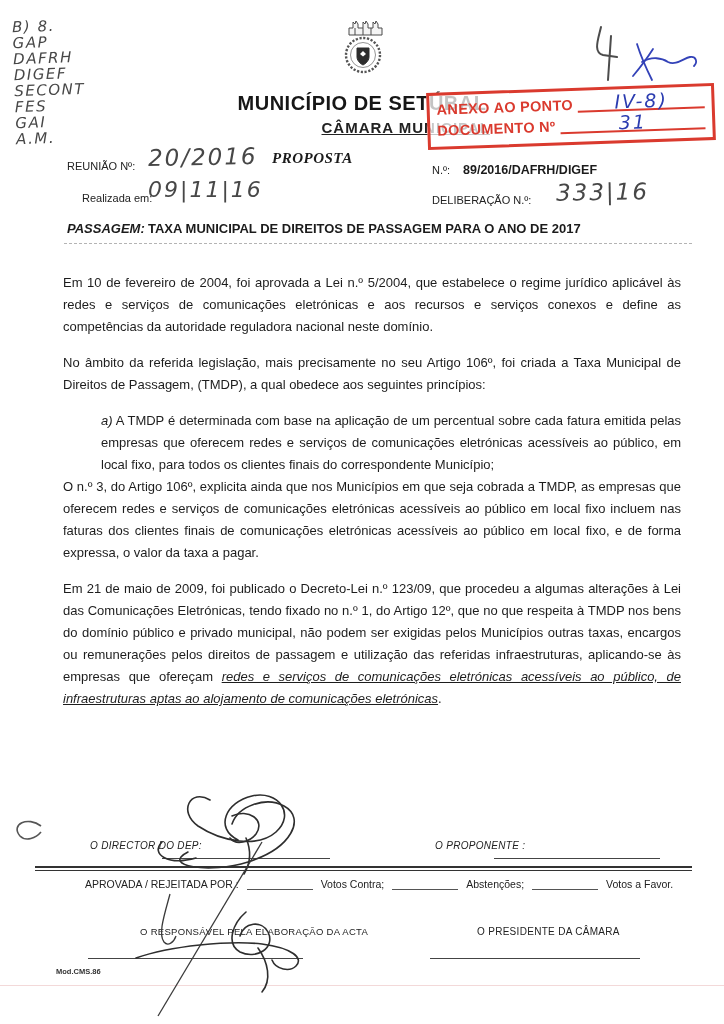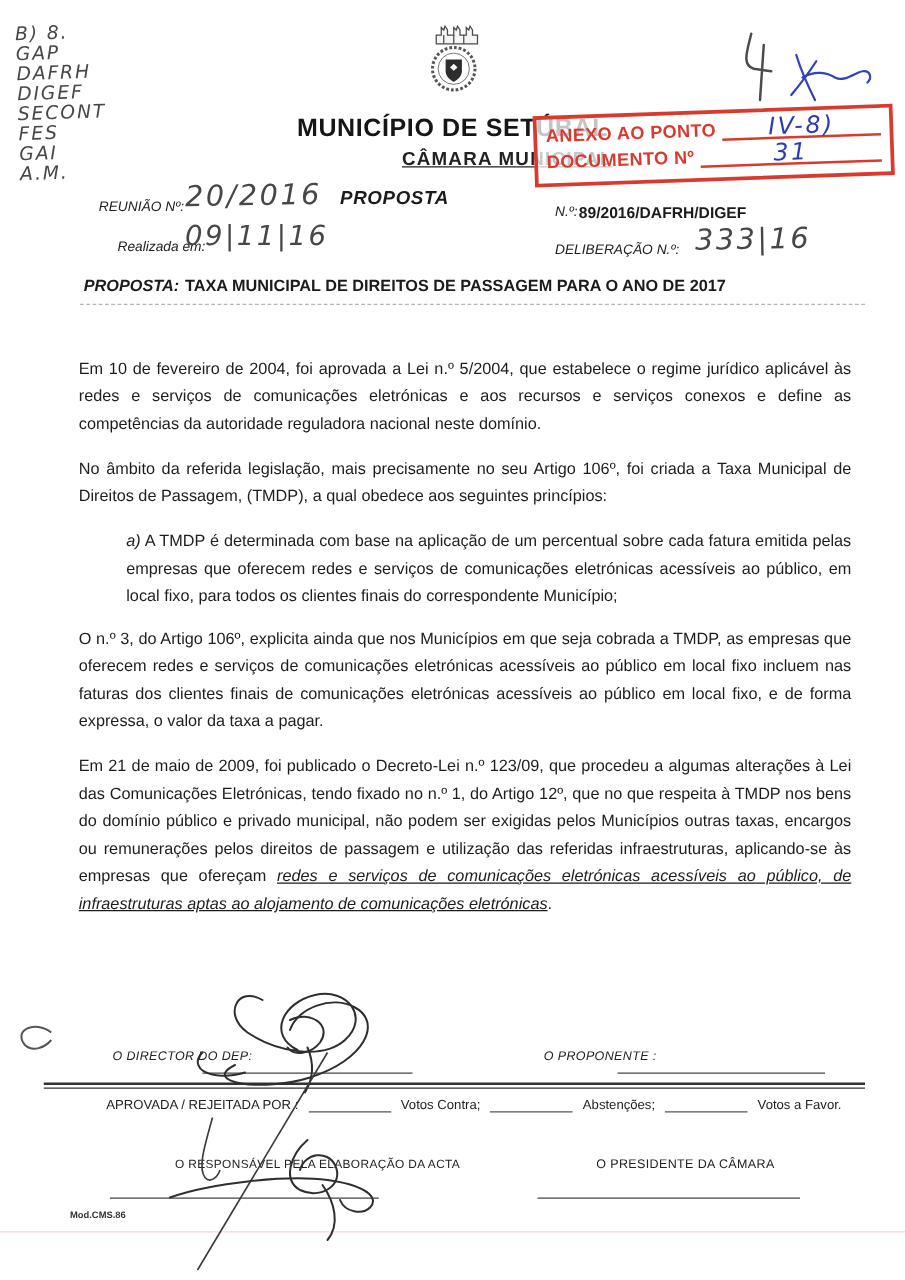--- a/index.html
+++ b/index.html
@@ -29,36 +29,36 @@
     padding:3px 7px 5px 7px;background:rgba(255,255,255,.75);
   }
   .stamp-row{display:flex;align-items:flex-end;margin:1px 0 3px 0;}
   .stamp-label{color:#da3a2e;font-weight:bold;font-size:14.5px;letter-spacing:.3px;white-space:nowrap;}
   .stamp-value{
     flex:1;border-bottom:2px solid #da3a2e;margin-left:5px;
     font-family:"DejaVu Sans",sans-serif;font-style:italic;
     color:#2b3cb0;font-size:19px;line-height:16px;text-align:center;letter-spacing:2px;
   }
   
-  .lbl{position:absolute;font-style:italic;font-size:11px;color:#222;margin-left:12px;}
-  .proposta{position:absolute;left:272px;top:150px;font-size:15px;font-weight:bold;font-style:italic;letter-spacing:.5px;}
+  .lbl{position:absolute;font-size:11px;color:#222;}
+  .proposta{position:absolute;left:272px;top:150px;font-size:15px;font-weight:bold;font-style:italic;letter-spacing:.5px;font-family:Liberation Serif, serif;}
   .num-value{position:absolute;left:463px;top:163px;font-size:12.5px;font-weight:bold;}
   .hw-reuniao{position:absolute;left:148px;top:144px;font-size:23px;transform:rotate(-1deg);}
   .hw-realizada{position:absolute;left:148px;top:177px;font-size:22px;}
   .hw-deliberacao{position:absolute;left:556px;top:179px;font-size:23px;transform:rotate(-1deg);}
   
   .assunto-label{position:absolute;left:67px;top:221px;font-size:13px;font-weight:bold;font-style:italic;}
   .assunto-text{position:absolute;left:148px;top:221px;width:545px;font-size:13px;font-weight:bold;}
   .assunto-rule{position:absolute;left:64px;top:243px;width:628px;border-top:1px dashed rgba(40,40,40,.35);}
   
   .body-text{
     position:absolute;left:63px;top:272px;width:618px;
     font-size:13px;line-height:22px;text-align:justify;color:#1d1d1d;
   }
-  .body-text p{margin:12px 0 14px 0;}
+  .body-text p{margin:0 0 14px 0;}
   .indented{margin-left:38px;}
   .it{font-style:italic;}
   .ul-it{font-style:italic;text-decoration:underline;}
   
   .sig-label{position:absolute;font-size:10px;font-style:italic;letter-spacing:.3px;color:#222;}
   .sig-line{position:absolute;border-top:1px solid #444;}
   .double-rule{position:absolute;left:35px;top:866px;width:657px;border-top:2px solid #333;border-bottom:1px solid #333;height:2px;}
   .votes{position:absolute;left:85px;top:878px;width:600px;font-size:10.5px;color:#222;display:flex;align-items:flex-end;}
   .votes .blank{display:inline-block;width:66px;border-bottom:1px solid #555;margin:0 8px;height:10px;}
   .votes .vlabel{white-space:nowrap;}
@@ -115,21 +115,21 @@
   <span class="lbl" style="left:67px;top:160px;">REUNIÃO Nº:</span>
   <span class="hand hw-reuniao">20/2016</span>
   <span class="proposta">PROPOSTA</span>
   <span class="lbl" style="left:432px;top:164px;">N.º:</span>
   <span class="num-value">89/2016/DAFRH/DIGEF</span>
   <span class="lbl" style="left:82px;top:192px;">Realizada em:</span>
   <span class="hand hw-realizada">09|11|16</span>
   <span class="lbl" style="left:432px;top:194px;">DELIBERAÇÃO N.º:</span>
   <span class="hand hw-deliberacao">333|16</span>
 
-  <span class="assunto-label">PROPOSTA:</span>
+  <span class="assunto-label">PASSAGEM:</span>
   <span class="assunto-text">TAXA MUNICIPAL DE DIREITOS DE PASSAGEM PARA O ANO DE 2017</span>
   <div class="assunto-rule"></div>
 
   <div class="body-text">
     <p>Em 10 de fevereiro de 2004, foi aprovada a Lei n.º 5/2004, que estabelece o regime jurídico aplicável às redes e serviços de comunicações eletrónicas e aos recursos e serviços conexos e define as competências da autoridade reguladora nacional neste domínio.</p>
     <p>No âmbito da referida legislação, mais precisamente no seu Artigo 106º, foi criada a Taxa Municipal de Direitos de Passagem, (TMDP), a qual obedece aos seguintes princípios:</p>
     <div class="indented">
       <p style="margin-bottom:0;"><span class="it">a)</span><span> A TMDP é determinada com base na aplicação de um percentual sobre cada fatura emitida pelas empresas que oferecem redes e serviços de comunicações eletrónicas acessíveis ao público, em local fixo, para todos os clientes finais do correspondente Município;</span></p>
     </div>
     <p>O n.º 3, do Artigo 106º, explicita ainda que nos Municípios em que seja cobrada a TMDP, as empresas que oferecem redes e serviços de comunicações eletrónicas acessíveis ao público em local fixo incluem nas faturas dos clientes finais de comunicações eletrónicas acessíveis ao público em local fixo, e de forma expressa, o valor da taxa a pagar.</p>

